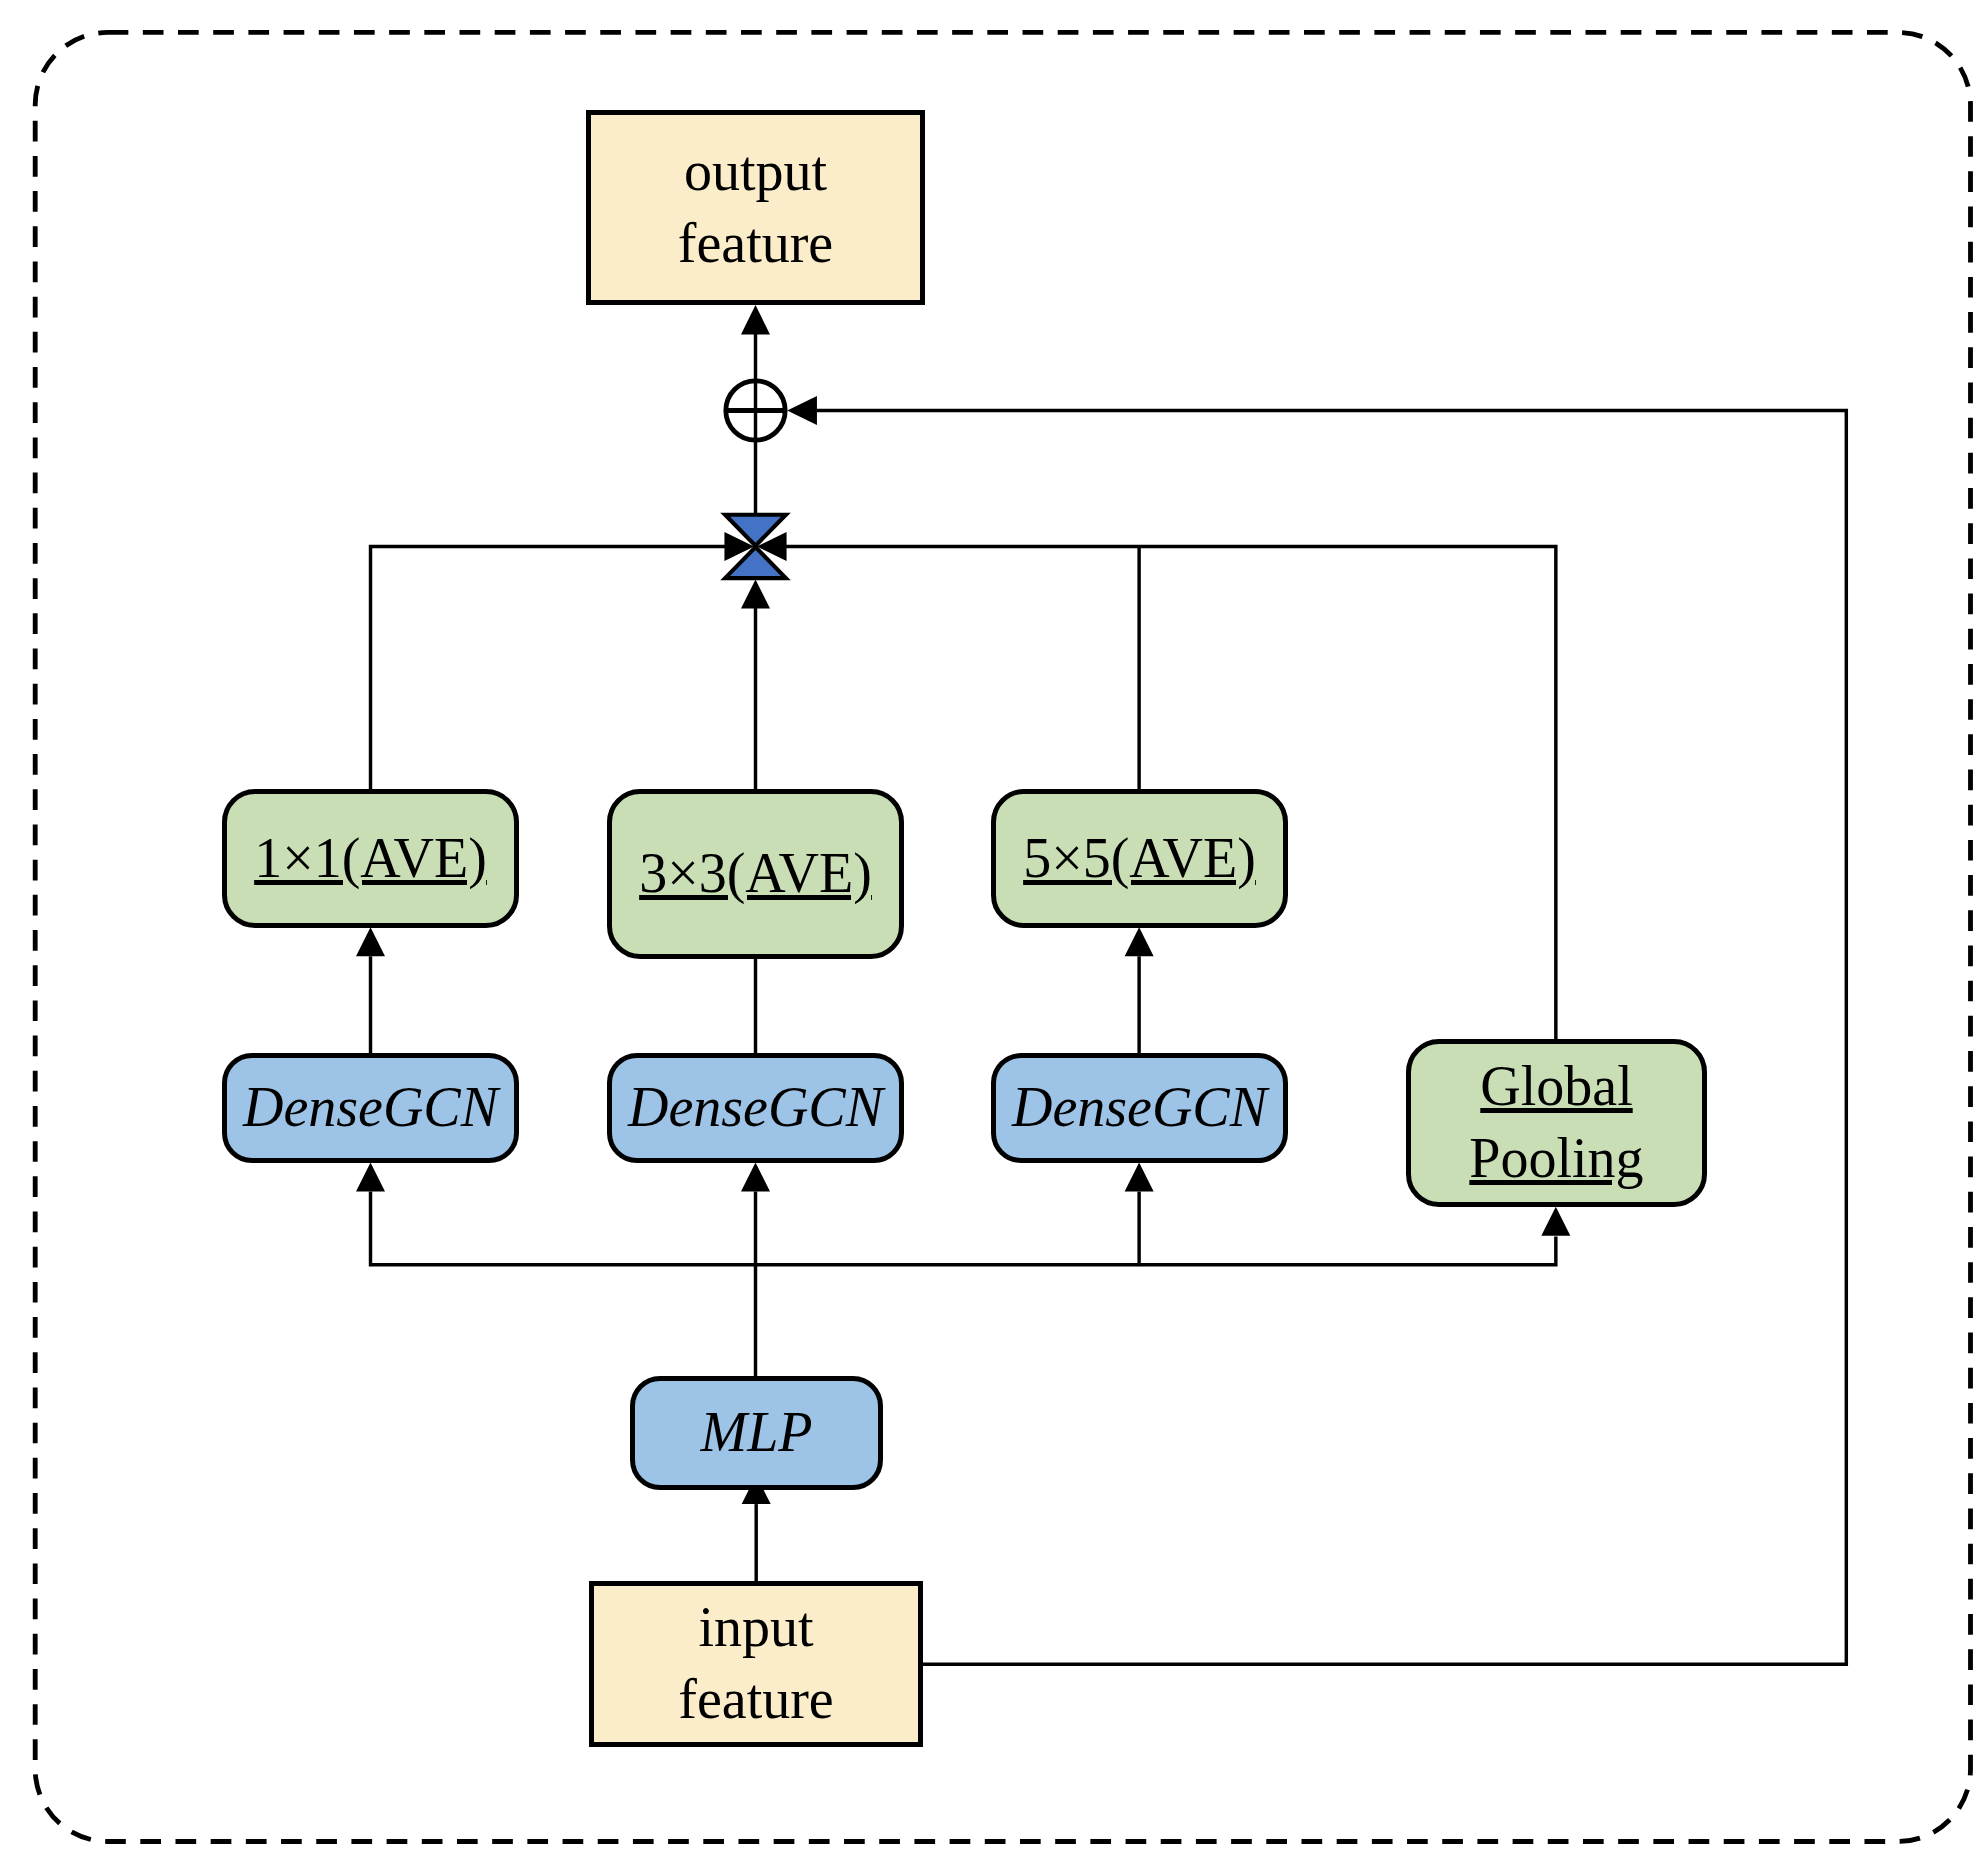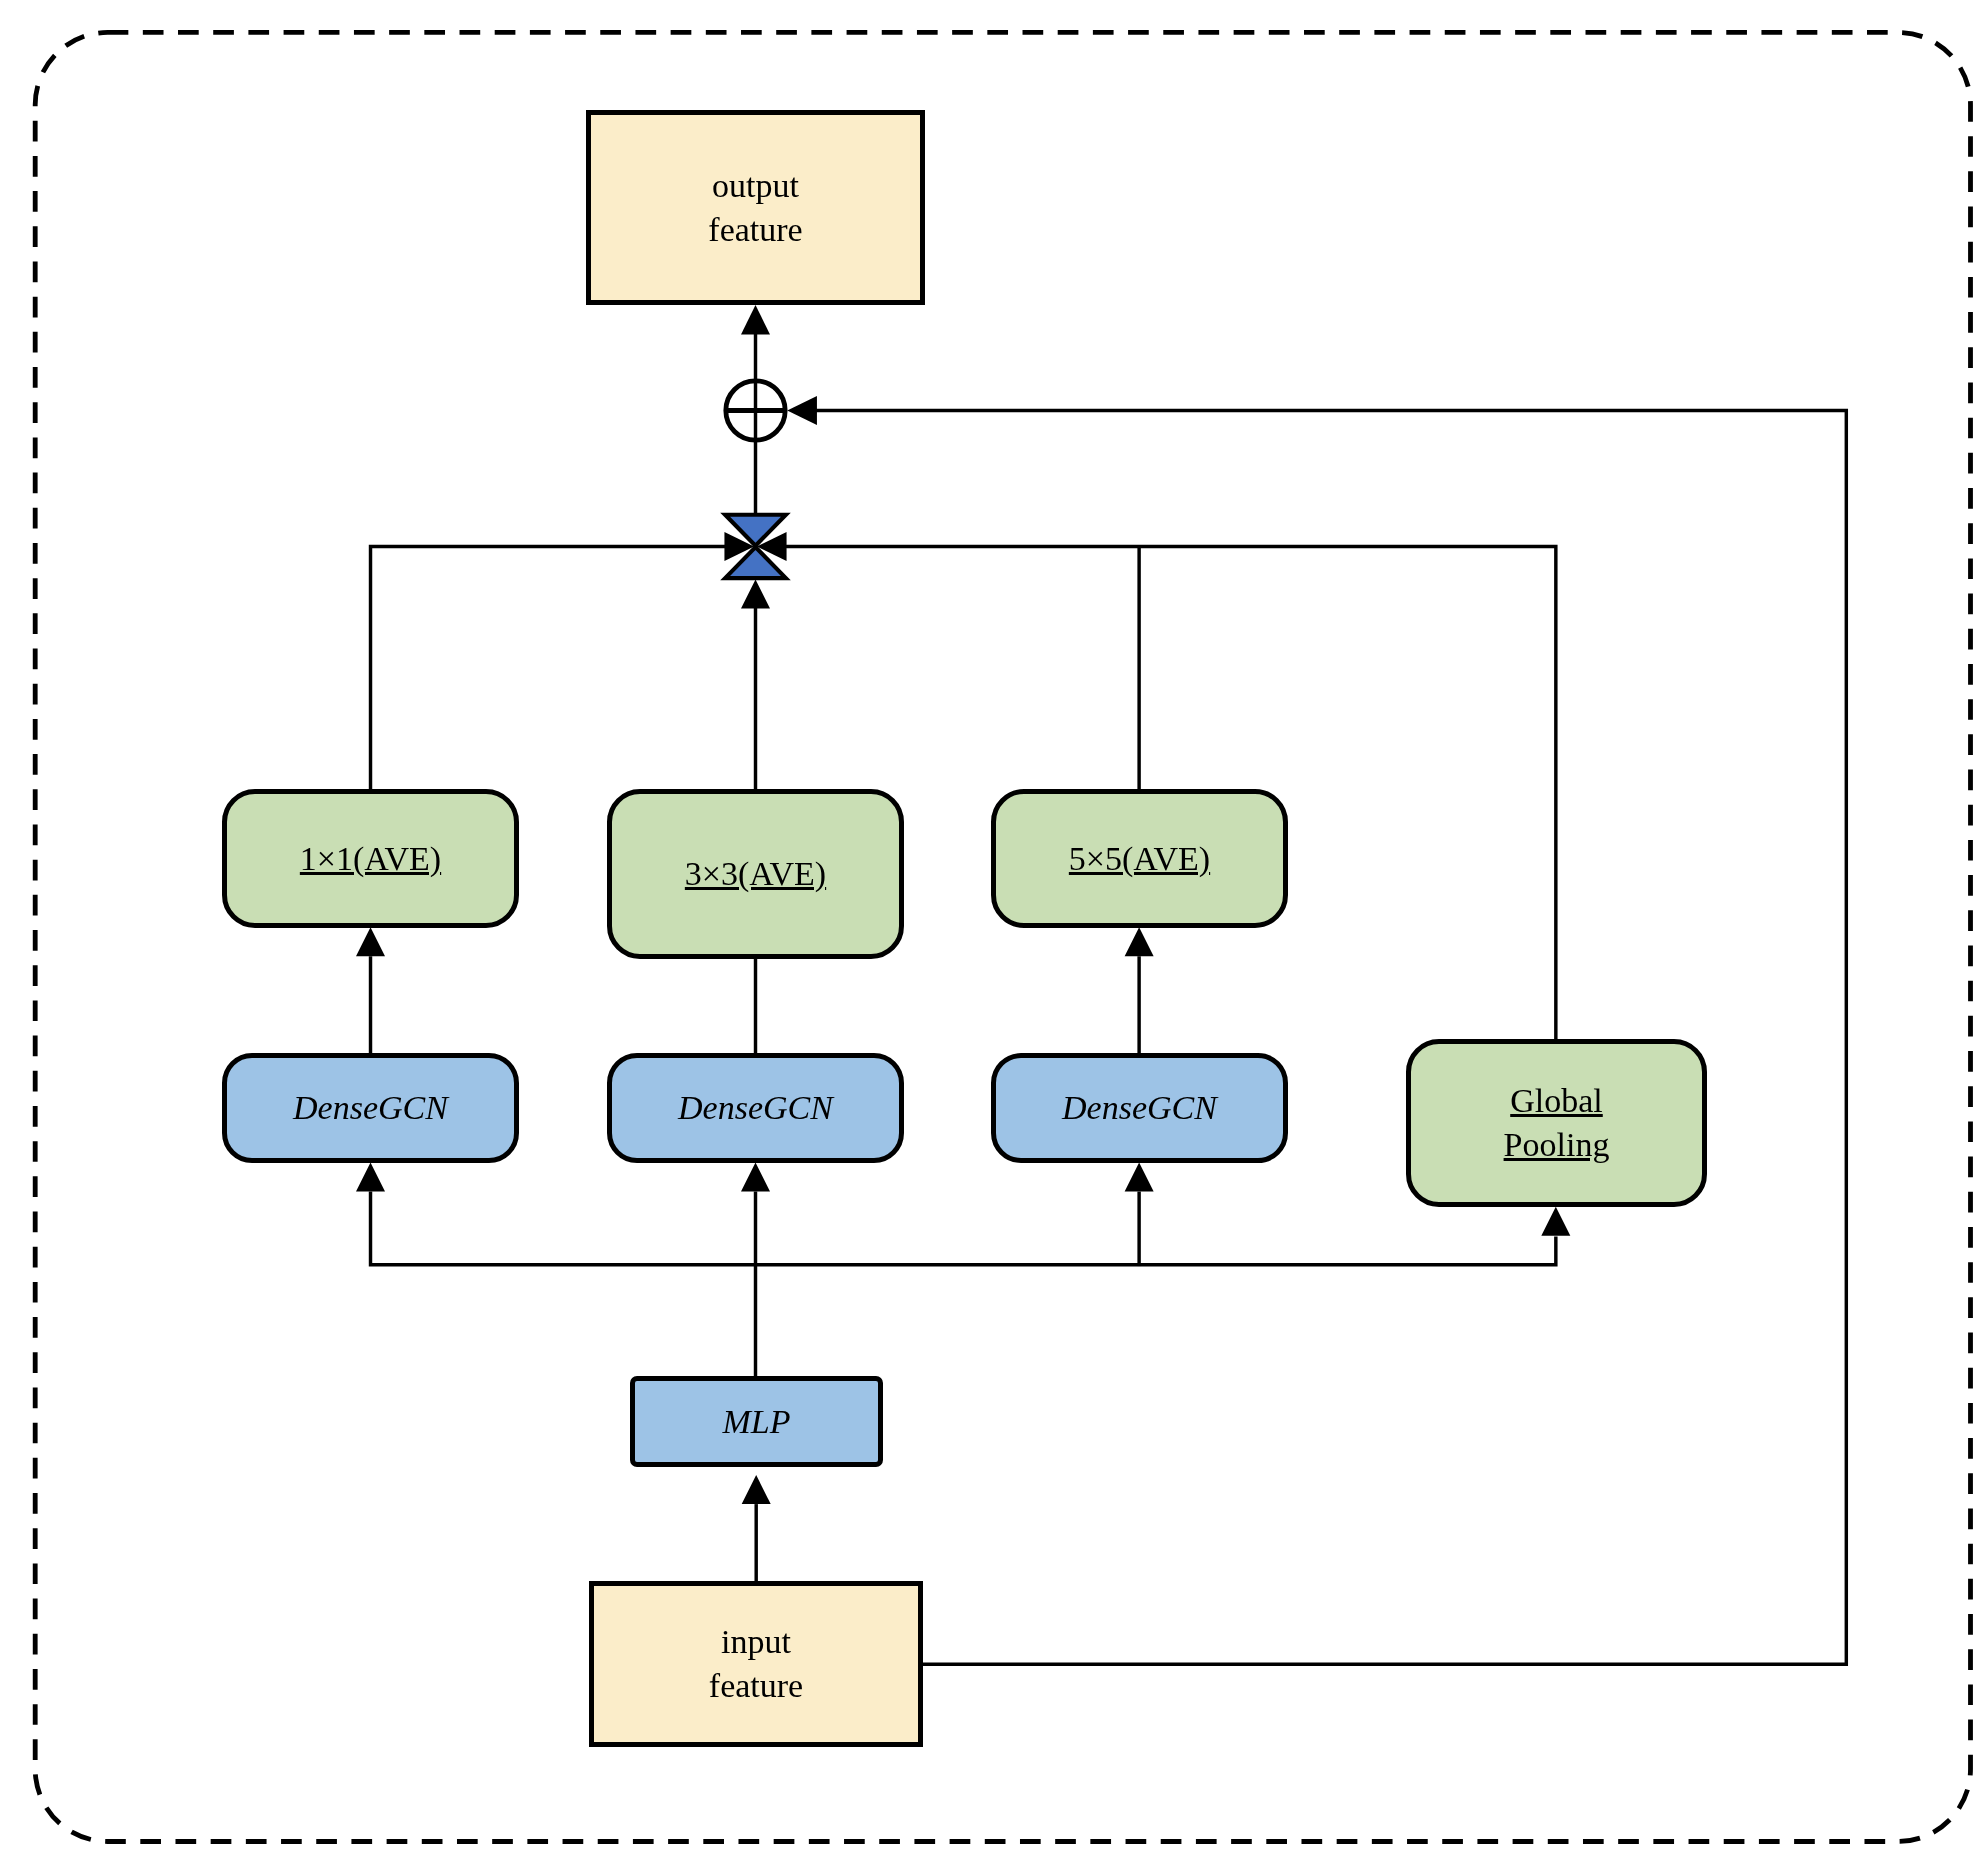--- a/index.html
+++ b/index.html
@@ -19,21 +19,21 @@
   .node {
     position: absolute;
     box-sizing: border-box;
     border: 5.5px solid #000000;
     display: flex;
     flex-direction: column;
     align-items: center;
     justify-content: center;
     text-align: center;
     color: #000000;
-    font-size: 34px;
+    font-size: 56px;
     line-height: 1.28;
   }
   .node.rect { border-radius: 0; background: var(--cream, #FBEDC9); }
   .node.round-green { border-radius: 33px; background: var(--green, #C9DEB4); text-decoration: underline; }
   .node.round-blue  { border-radius: 30px; background: var(--blue, #9DC3E6); font-style: italic; }
   .lbl { pointer-events: none; }
 </style>
 </head>
 <body>
 
@@ -109,21 +109,21 @@
   </div>
   <div class="node round-blue" style="left:991px; top:1053px; width:297px; height:110px;">
     <div class="lbl">DenseGCN</div>
   </div>
 
   <div class="node round-green" style="left:1406px; top:1039px; width:301px; height:168px;">
     <div class="lbl">Global</div>
     <div class="lbl">Pooling</div>
   </div>
 
-  <div class="node round-blue" style="left:630px; top:1376px; width:253px; height:91px;border-radius:7px;">
+  <div class="node round-blue" style="left:630px; top:1376px; width:253px; height:114px;">
     <div class="lbl">MLP</div>
   </div>
 
   <div class="node rect" style="left:589px; top:1581px; width:334px; height:166px;align-items:center;">
     <div class="lbl">input</div>
     <div class="lbl">feature</div>
   </div>
 
 </div>
 

